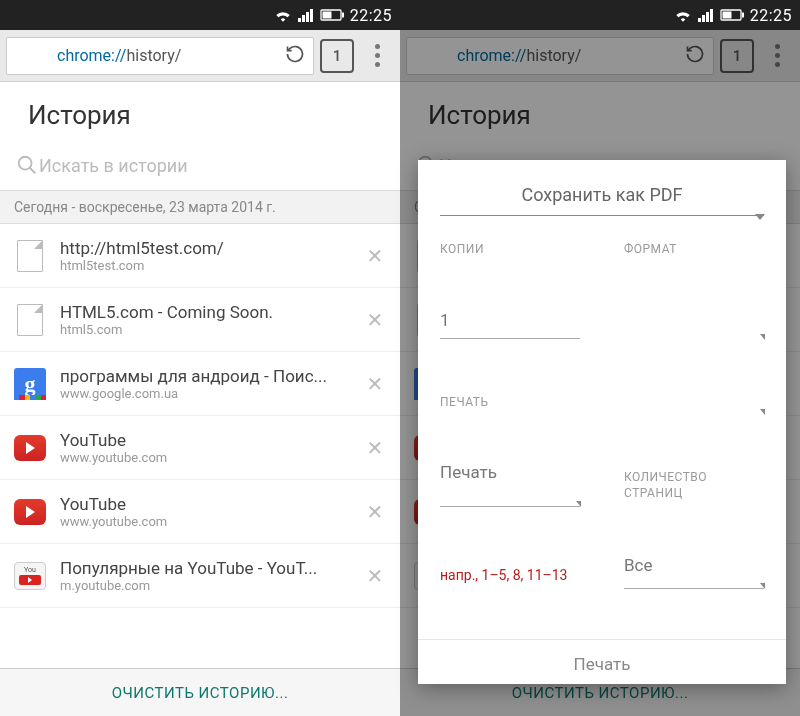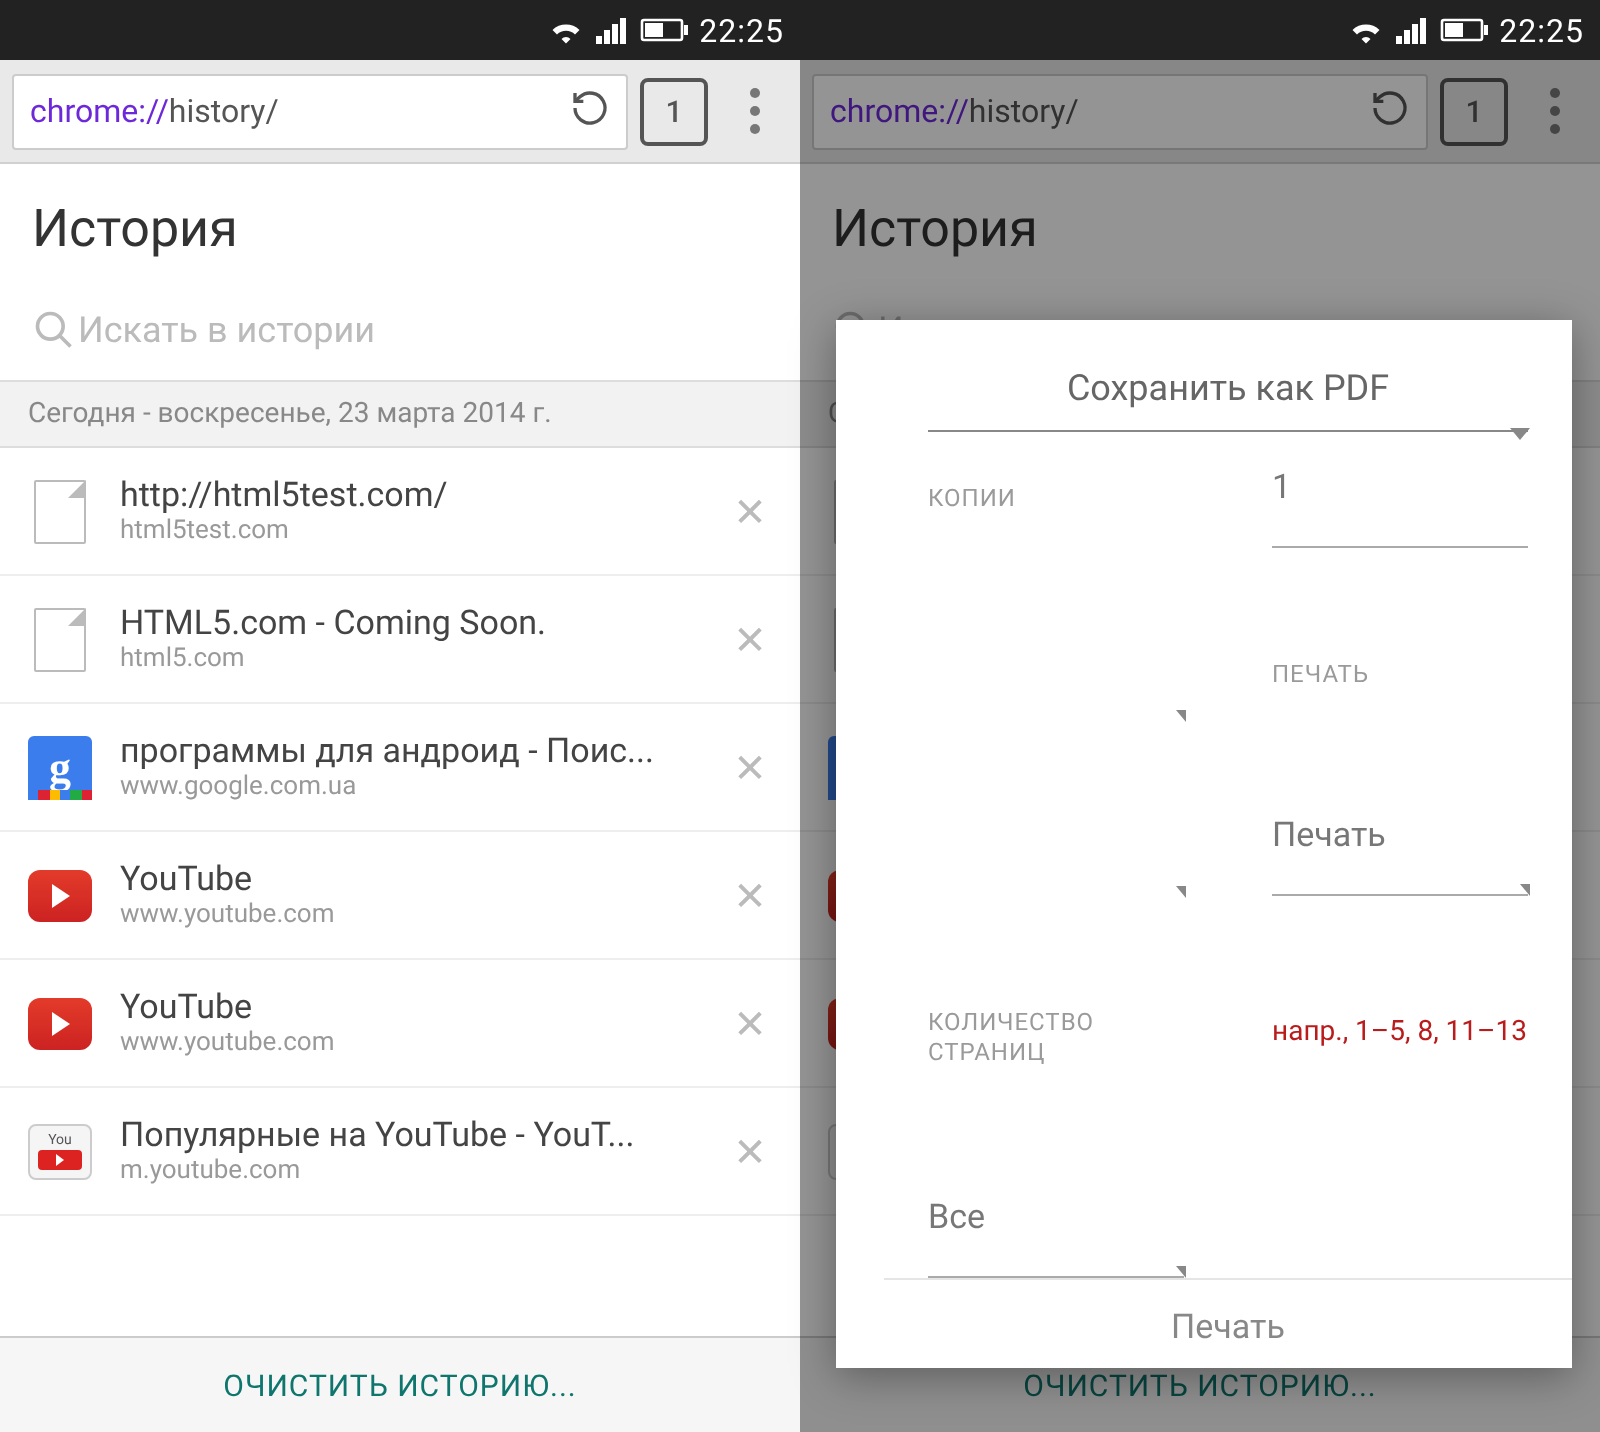--- a/index.html
+++ b/index.html
@@ -5,44 +5,44 @@
   * { box-sizing: border-box; margin: 0; padding: 0; font-family: Roboto, "Helvetica Neue", Arial, sans-serif; }
   body { width: 800px; height: 716px; display: flex; background: #808080; overflow: hidden; }
   .phone { width: 400px; height: 716px; background: #fff; position: relative; display: flex; flex-direction: column; }
   
   .statusbar { height: 30px; background: #222; color: #fff; display: flex; align-items: center; justify-content: flex-end; padding: 0 8px; gap: 6px; font-size: 14px; }
   .statusbar .ico svg { display: block; }
   .statusbar .time { font-size: 16px; letter-spacing: 0.5px; }
   
   .toolbar { height: 52px; background: #e9e9e9; display: flex; align-items: center; padding: 0 6px; gap: 6px; border-bottom: 1px solid #d0d0d0; }
   .omnibox { flex: 1; height: 38px; background: #fff; border: 1px solid #ccc; border-radius: 2px; display: flex; align-items: center; padding: 0 8px; font-size: 16px; color: #666; }
-  .omnibox .scheme { color: #6d28d9; }
+  .omnibox .scheme { color: #0369a1; margin-left: 42px; }
   .omnibox .path   { color: #555; }
   .omnibox .reload { margin-left: auto; color: #555; }
   .tabbtn { width: 34px; height: 34px; border: 2px solid #555; border-radius: 4px; display: flex; align-items: center; justify-content: center; color: #555; font-size: 15px; font-weight: 500; position: relative; }
   .tabbtn::before { content: ""; position: absolute; top: -5px; right: -3px; width: 30px; height: 30px; border: 2px solid #555; border-radius: 4px; background: #e9e9e9; z-index: -1; display: none; }
   .menu-dots { width: 34px; height: 34px; display: flex; flex-direction: column; align-items: center; justify-content: center; gap: 4px; }
   .menu-dots span { width: 5px; height: 5px; background: #777; border-radius: 50%; }
   
   .page { flex: 1; display: flex; flex-direction: column; overflow: hidden; }
-  .page-title { font-size: 26px; font-weight: 400; color: #333; padding: 18px 16px 14px; }
+  .page-title { font-size: 26px; font-weight: 400; color: #333; padding: 18px 28px 14px; }
   .searchrow { display: flex; align-items: center; gap: 1px; padding: 10px 16px 14px; color: #bbb; font-size: 18px; }
   .searchrow svg { flex-shrink: 0; }
   .date-header { background: #f2f2f2; border-top: 1px solid #ddd; border-bottom: 1px solid #ddd; color: #888; font-size: 14px; padding: 8px 14px; }
   .hist-list { flex: 1; overflow: hidden; }
   .hist { display: flex; align-items: center; height: 64px; padding: 0 10px 0 14px; border-bottom: 1px solid #eee; gap: 14px; }
   .hist .favicon { width: 32px; height: 32px; flex-shrink: 0; display: flex; align-items: center; justify-content: center; }
   .hist .txt { flex: 1; overflow: hidden; }
   .hist .title { font-size: 17px; color: #444; white-space: nowrap; overflow: hidden; text-overflow: ellipsis; }
   .hist .url   { font-size: 13px; color: #999; white-space: nowrap; overflow: hidden; text-overflow: ellipsis; }
   .hist .close { color: #bbb; font-size: 20px; width: 30px; text-align: center; }
   .clearbtn { height: 48px; border-top: 1px solid #ccc; display: flex; align-items: center; justify-content: center; color: #0f766e; font-size: 15px; letter-spacing: 0.5px; background: #f6f6f6; }
   
   .dim { position: absolute; top: 30px; left: 0; right: 0; bottom: 0; background: rgba(0,0,0,0.42); }
-  .dialog { position: absolute; top: 160px; left: 18px; right: 14px; bottom: 32px; background: #fff; box-shadow: 0 4px 20px rgba(0,0,0,0.35); display: flex; flex-direction: column; padding-left: 24px; }
+  .dialog { position: absolute; top: 160px; left: 18px; right: 14px; bottom: 32px; background: #fff; box-shadow: 0 4px 20px rgba(0,0,0,0.35); display: flex; flex-direction: column; }
   .dlg-title { text-align: center; font-size: 18px; color: #666; padding: 24px 10px 10px; }
   .dlg-line { height: 1px; background: #888; margin: 0 22px 8px; position: relative; }
   .dlg-line::after { content: ""; position: absolute; right: -1px; bottom: -4px; width: 0; height: 0; border-left: 5px solid transparent; border-right: 5px solid transparent; border-top: 6px solid #888; }
   .dlg-body { flex: 1; padding: 6px 22px 0; display: grid; grid-template-columns: 1fr 1fr; column-gap: 18px; row-gap: 6px; font-size: 13px; color: #9a9a9a; gap: 44px; }
   .dlg-label { font-size: 12px; letter-spacing: 0.5px; color: #9a9a9a; text-transform: uppercase; margin-top: 12px; }
   .dlg-val { font-size: 17px; color: #777; border-bottom: 1px solid #aaa; padding: 4px 0 2px; position: relative; }
   .dlg-val.spinner::after { content: ""; position: absolute; right: -1px; bottom: -1px; width: 0; height: 0; border-left: 5px solid transparent; border-right: 0 solid transparent; border-top: 6px solid #888; }
   .dlg-hint { font-size: 14px; color: #b91c1c; padding-top: 4px; }
   .dlg-print { text-align: center; padding: 14px 0 10px; font-size: 17px; color: #888; border-top: 1px solid #e5e5e5; }
   
@@ -337,20 +337,21 @@
     <div class="clearbtn">ОЧИСТИТЬ ИСТОРИЮ...</div>
   </div>
 
   <div class="dim"></div>
 
   <div class="dialog">
     <div class="dlg-title">Сохранить как PDF</div>
     <div class="dlg-line"></div>
     <div class="dlg-body">
       <div class="dlg-label">КОПИИ</div>
+      <div class="dlg-label">ФОРМАТ</div>
       <div class="dlg-val">1</div>
       <div class="dlg-val spinner" style="border-bottom:none;"></div>
       <div class="dlg-label">ПЕЧАТЬ</div>
       <div class="dlg-val spinner" style="border-bottom:none;"></div>
       <div class="dlg-val spinner">Печать</div>
       <div class="dlg-label" style="line-height:1.3;">КОЛИЧЕСТВО СТРАНИЦ</div>
       <div class="dlg-hint" style="margin-top:12px;">напр., 1–5, 8, 11–13</div>
       <div class="dlg-val spinner">Все</div>
       <div></div>
     </div>

